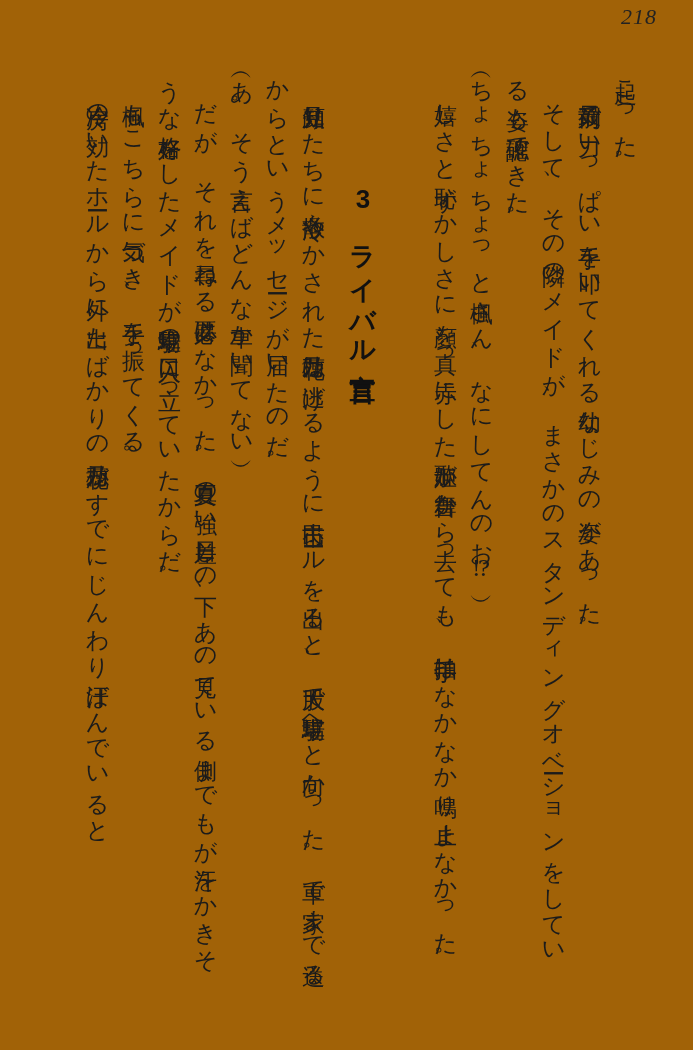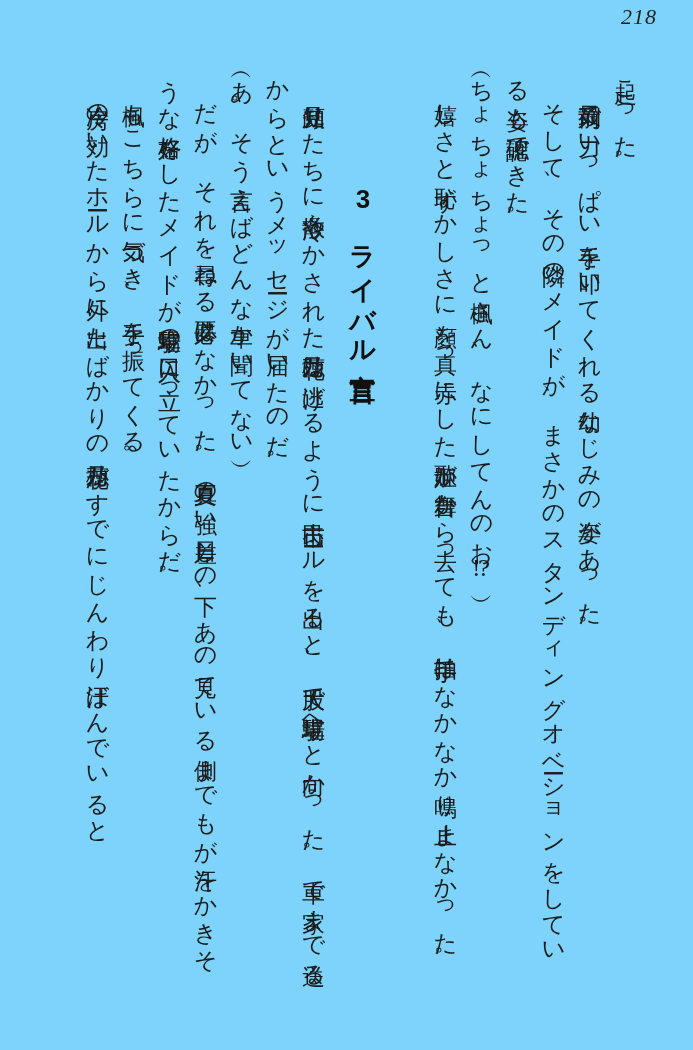--- a/index.html
+++ b/index.html
@@ -4,21 +4,21 @@
 <style>
   html, body {
     margin: 0;
     padding: 0;
     background: #ffffff;
   }
   .page {
     position: relative;
     width: 693px;
     height: 1050px;
-    background: #7dd3fc;
+    background: #a16207;
     overflow: hidden;
     font-family: "Liberation Serif", "DejaVu Serif", serif;
   }
   .page-number {
     position: absolute;
     top: 4px;
     right: 36px;
     font-family: "Liberation Serif", serif;
     font-style: italic;
     font-size: 22px;

